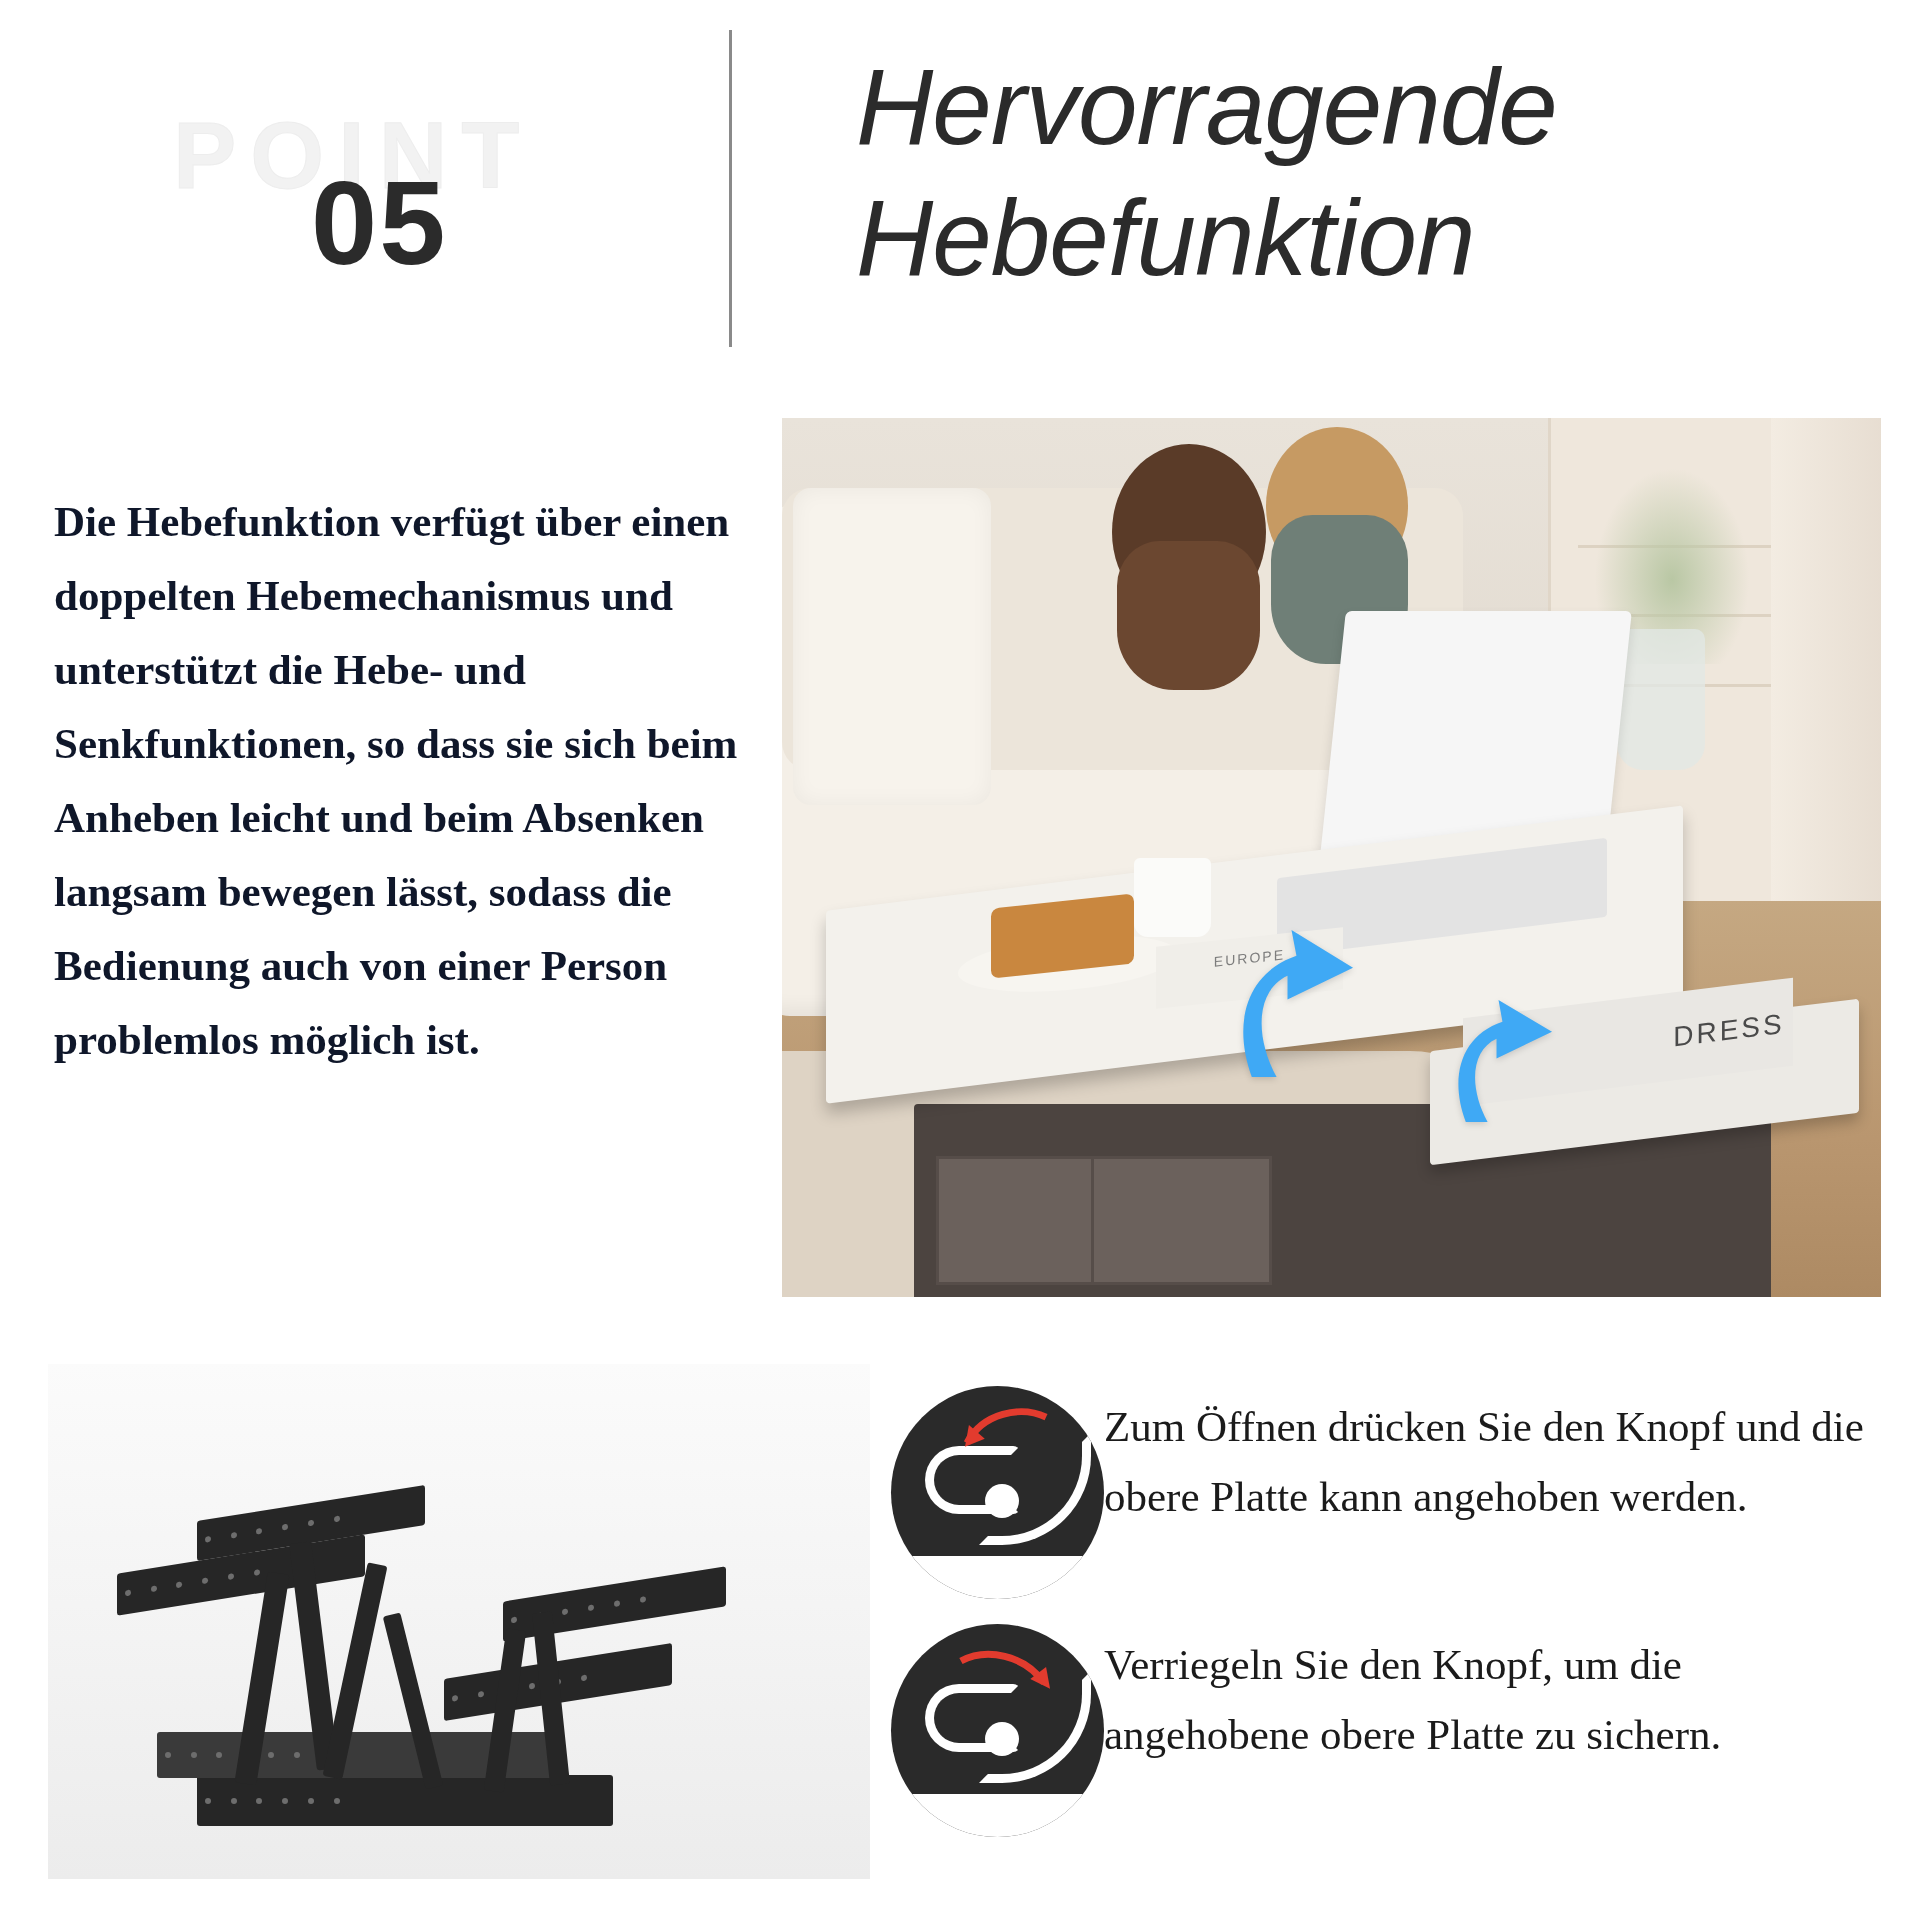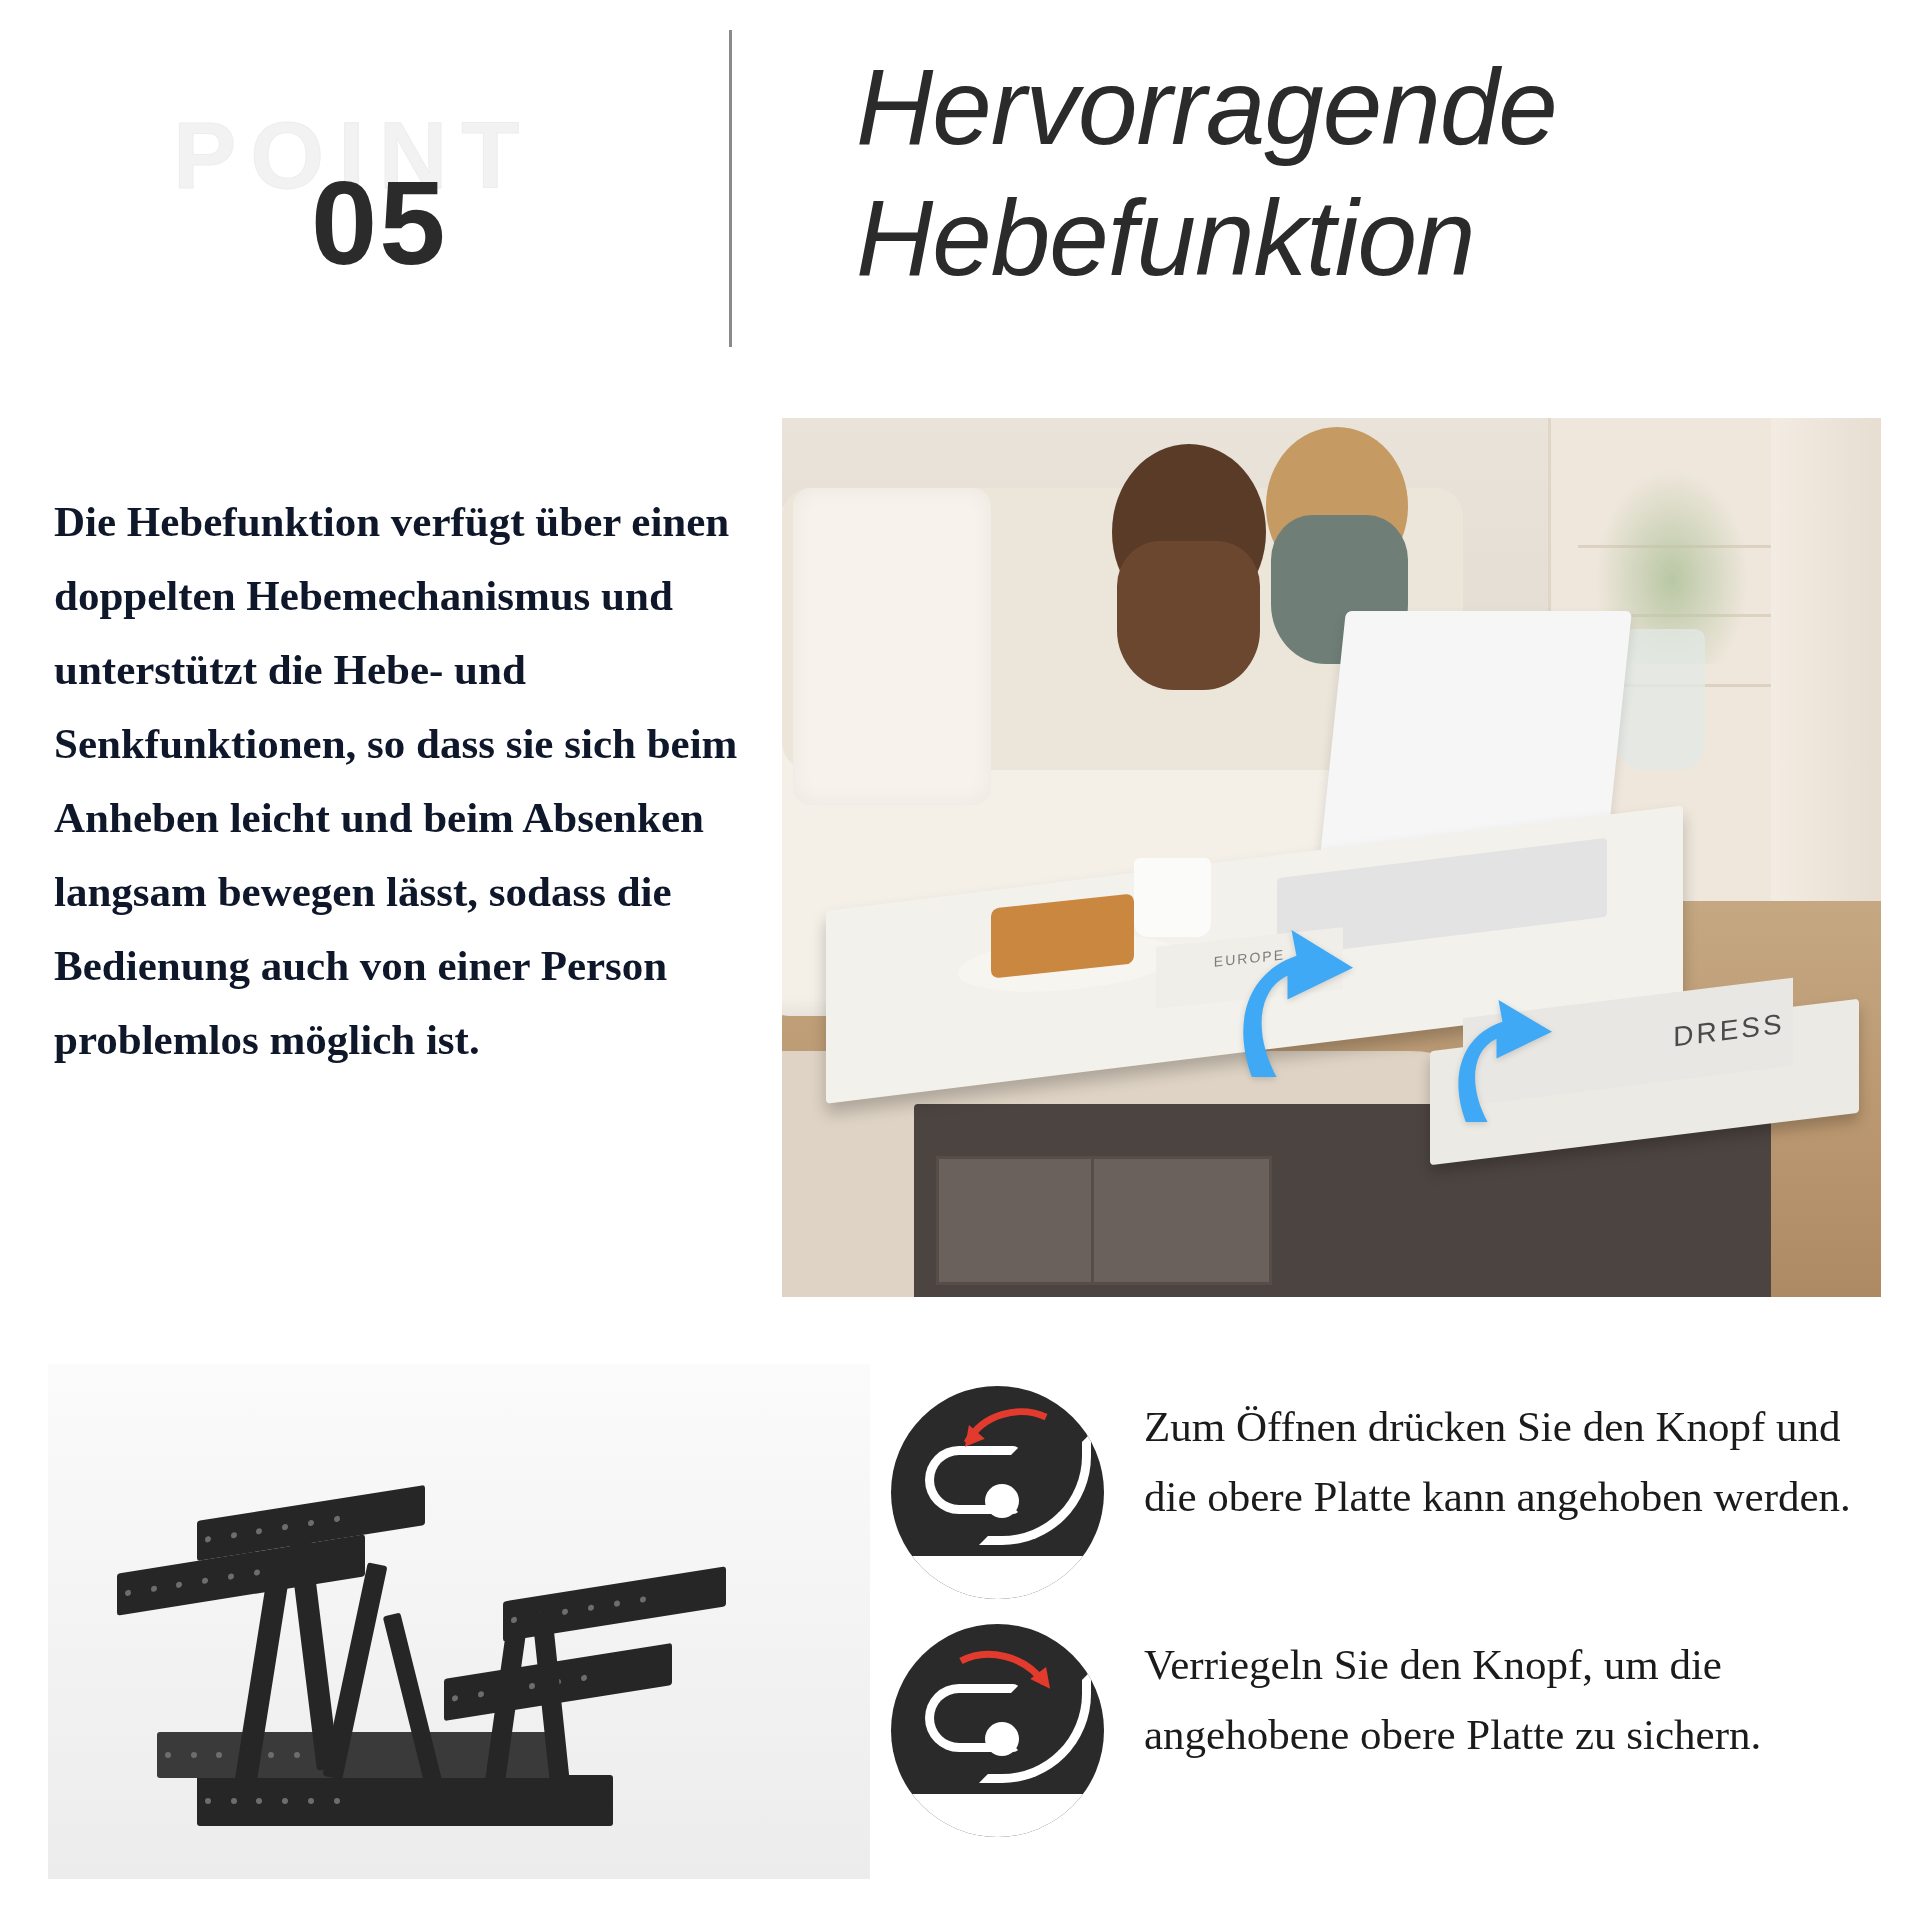--- a/index.html
+++ b/index.html
@@ -243,21 +243,20 @@
     box-shadow: 26px 0 0 #6d6d6d, 51px 0 0 #6d6d6d, 77px 0 0 #6d6d6d, 103px 0 0 #6d6d6d, 129px 0 0 #6d6d6d;
   }
 
   
   .instr {
     position: absolute;
     left: 891px;
     width: 1000px;
     display: flex;
     align-items: flex-start;
-    gap: 40px;
   }
   .instr-1 { top: 1386px; }
   .instr-2 { top: 1624px; }
   .circle-icon {
     position: relative;
     flex: 0 0 auto;
     width: 213px;
     height: 213px;
     border-radius: 50%;
     background: #2a2a2a;

